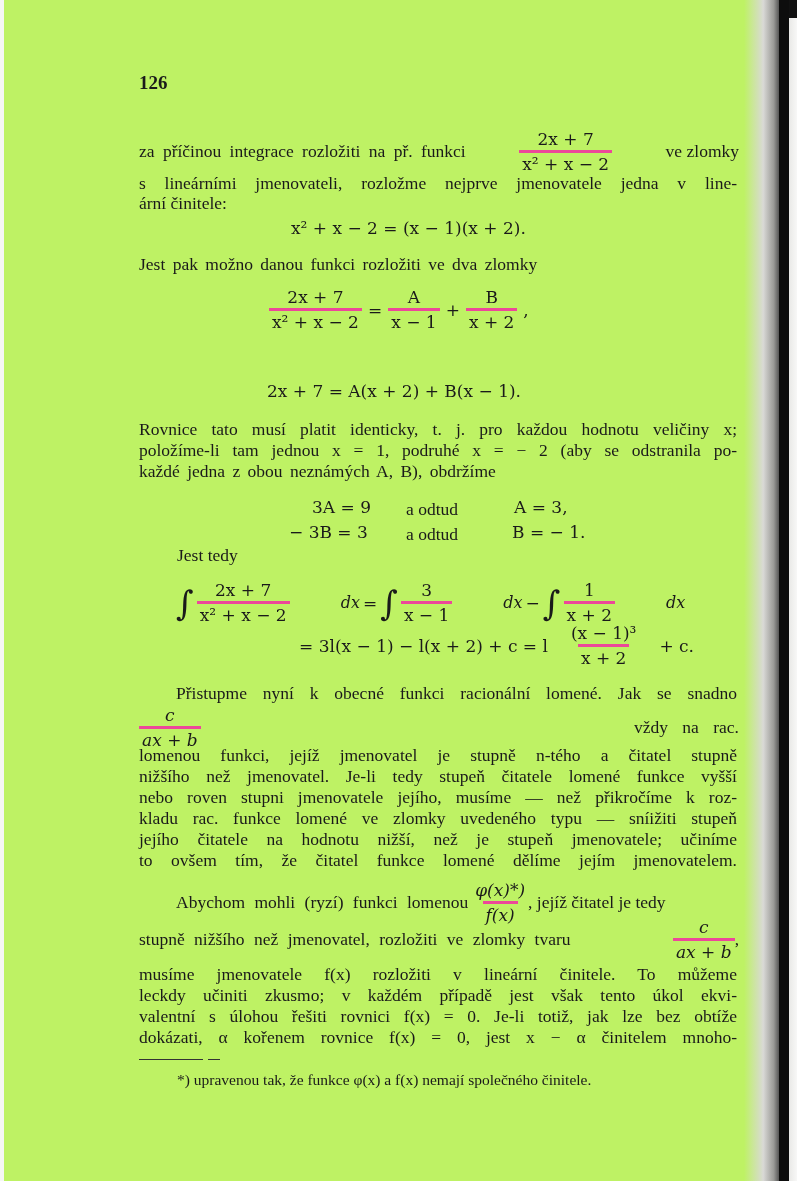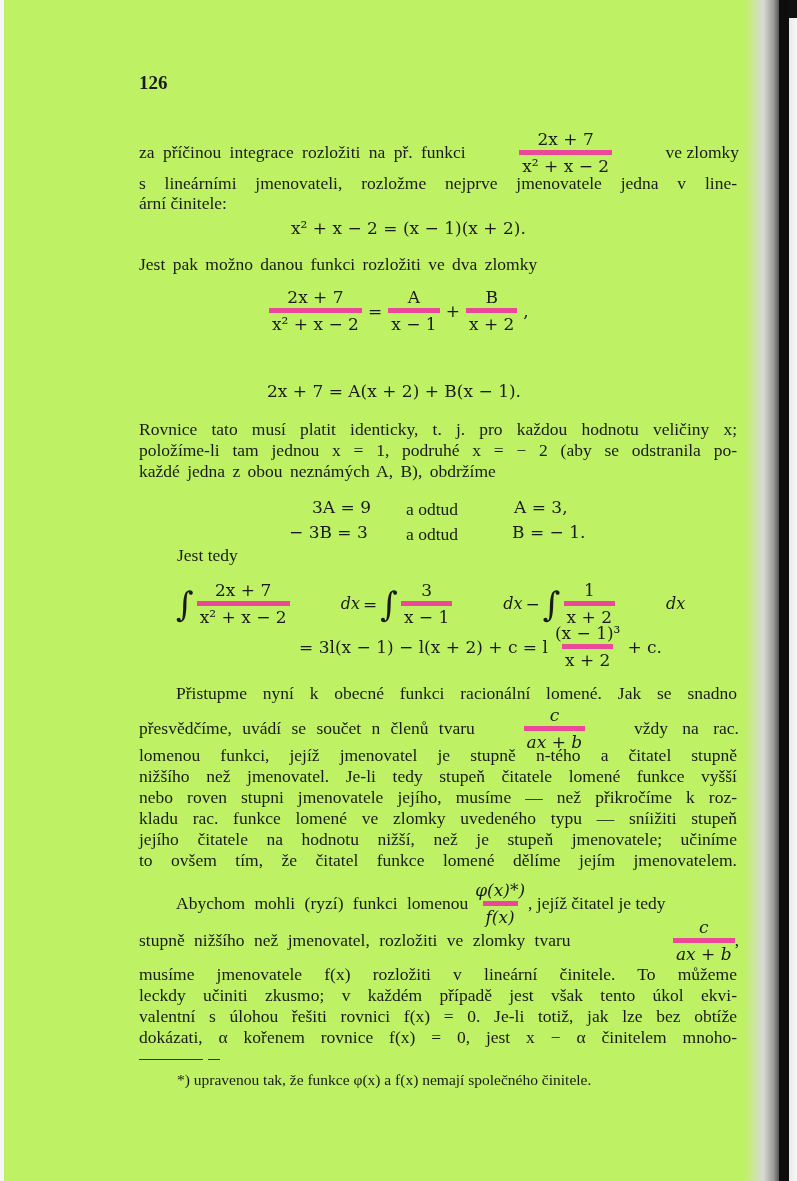--- a/index.html
+++ b/index.html
@@ -29,21 +29,21 @@
     position:absolute; left:785px; top:0; width:12px; height:18px; background:#111;
   }
   .abs { position:absolute; white-space:nowrap; }
   .pagenum { left:135px; top:72px; font-size:19px; font-weight:bold; font-family:"Liberation Serif", serif; }
   .txt { font-family:"Liberation Serif", serif; font-size:17.5px; line-height:21px; }
   .just { white-space:normal; text-align:justify; text-align-last:justify; width:598px; }
   i.m { font-family:"DejaVu Serif", serif; font-style:italic; font-size:16px;margin-left:48px; }
   .math { font-family:"DejaVu Serif", serif; font-size:17px; }
   .frac { display:inline-flex; flex-direction:column; align-items:center; vertical-align:middle; }
   .frac .num { padding:0 3px 1px; line-height:20px; }
-  .frac .den { padding:1px 3px 0; border-top:5px solid #ec4899; line-height:20px; }
+  .frac .den { padding:1px 3px 0; border-top:3px solid #ec4899; line-height:20px; }
   .int { font-size:34px; font-family:"DejaVu Serif", serif; font-style:italic; vertical-align:middle; line-height:1; }
   .rule1 { left:135px; top:1059px; width:64px; height:1px; background:#333; }
   .rule2 { left:204px; top:1059px; width:12px; height:1px; background:#333; }
   .footnote { left:173px; top:1071px; font-family:"Liberation Serif", serif; font-size:15.5px; }
 </style>
 </head>
 <body>
 
 <div class="page">
   <div class="gutter-shade"></div>
@@ -119,32 +119,31 @@
     <i class="m">dx</i>
     <span>−</span>
     <span class="int">∫</span>
     <span class="frac">
       <span class="num">1</span>
       <span class="den">x + 2</span>
     </span>
     <i class="m">dx</i>
   </div>
 
-  <div class="abs math" style="left:295px; top:623px; display:flex; align-items:center; gap:4px;justify-content:center;">
+  <div class="abs math" style="left:295px; top:623px; display:flex; align-items:center; gap:20px;justify-content:center;">
     <span>= 3l(x − 1) − l(x + 2) + c = l</span>
     <span class="frac">
       <span class="num">(x − 1)³</span>
       <span class="den">x + 2</span>
     </span>
     <span>+ c.</span>
   </div>
 
   <div class="abs txt just" style="left:172px; top:683px; width:561px;">Přistupme nyní k obecné funkci racionální lomené. Jak se snadno</div>
   <div class="abs txt" style="left:135px; top:705px; width:600px; display:flex; align-items:center; justify-content:space-between;">
-    <span style="word-spacing:6px">přesvědčíme, uvádí se součet n členů tvaru</span>
     <span class="frac math">
       <span class="num" style="font-style:italic">c</span>
       <span class="den" style="font-style:italic">ax + b</span>
     </span>
     <span style="word-spacing:10px">vždy na rac.</span>
   </div>
   <div class="abs txt just" style="left:135px; top:745px;">lomenou funkci, jejíž jmenovatel je stupně n-tého a čitatel stupně</div>
   <div class="abs txt just" style="left:135px; top:766px;">nižšího než jmenovatel. Je-li tedy stupeň čitatele lomené funkce vyšší</div>
   <div class="abs txt just" style="left:135px; top:808px;">kladu rac. funkce lomené ve zlomky uvedeného typu — sníižiti stupeň</div>
   <div class="abs txt just" style="left:135px; top:787px;">nebo roven stupni jmenovatele jejího, musíme — než přikročíme k roz-</div>

